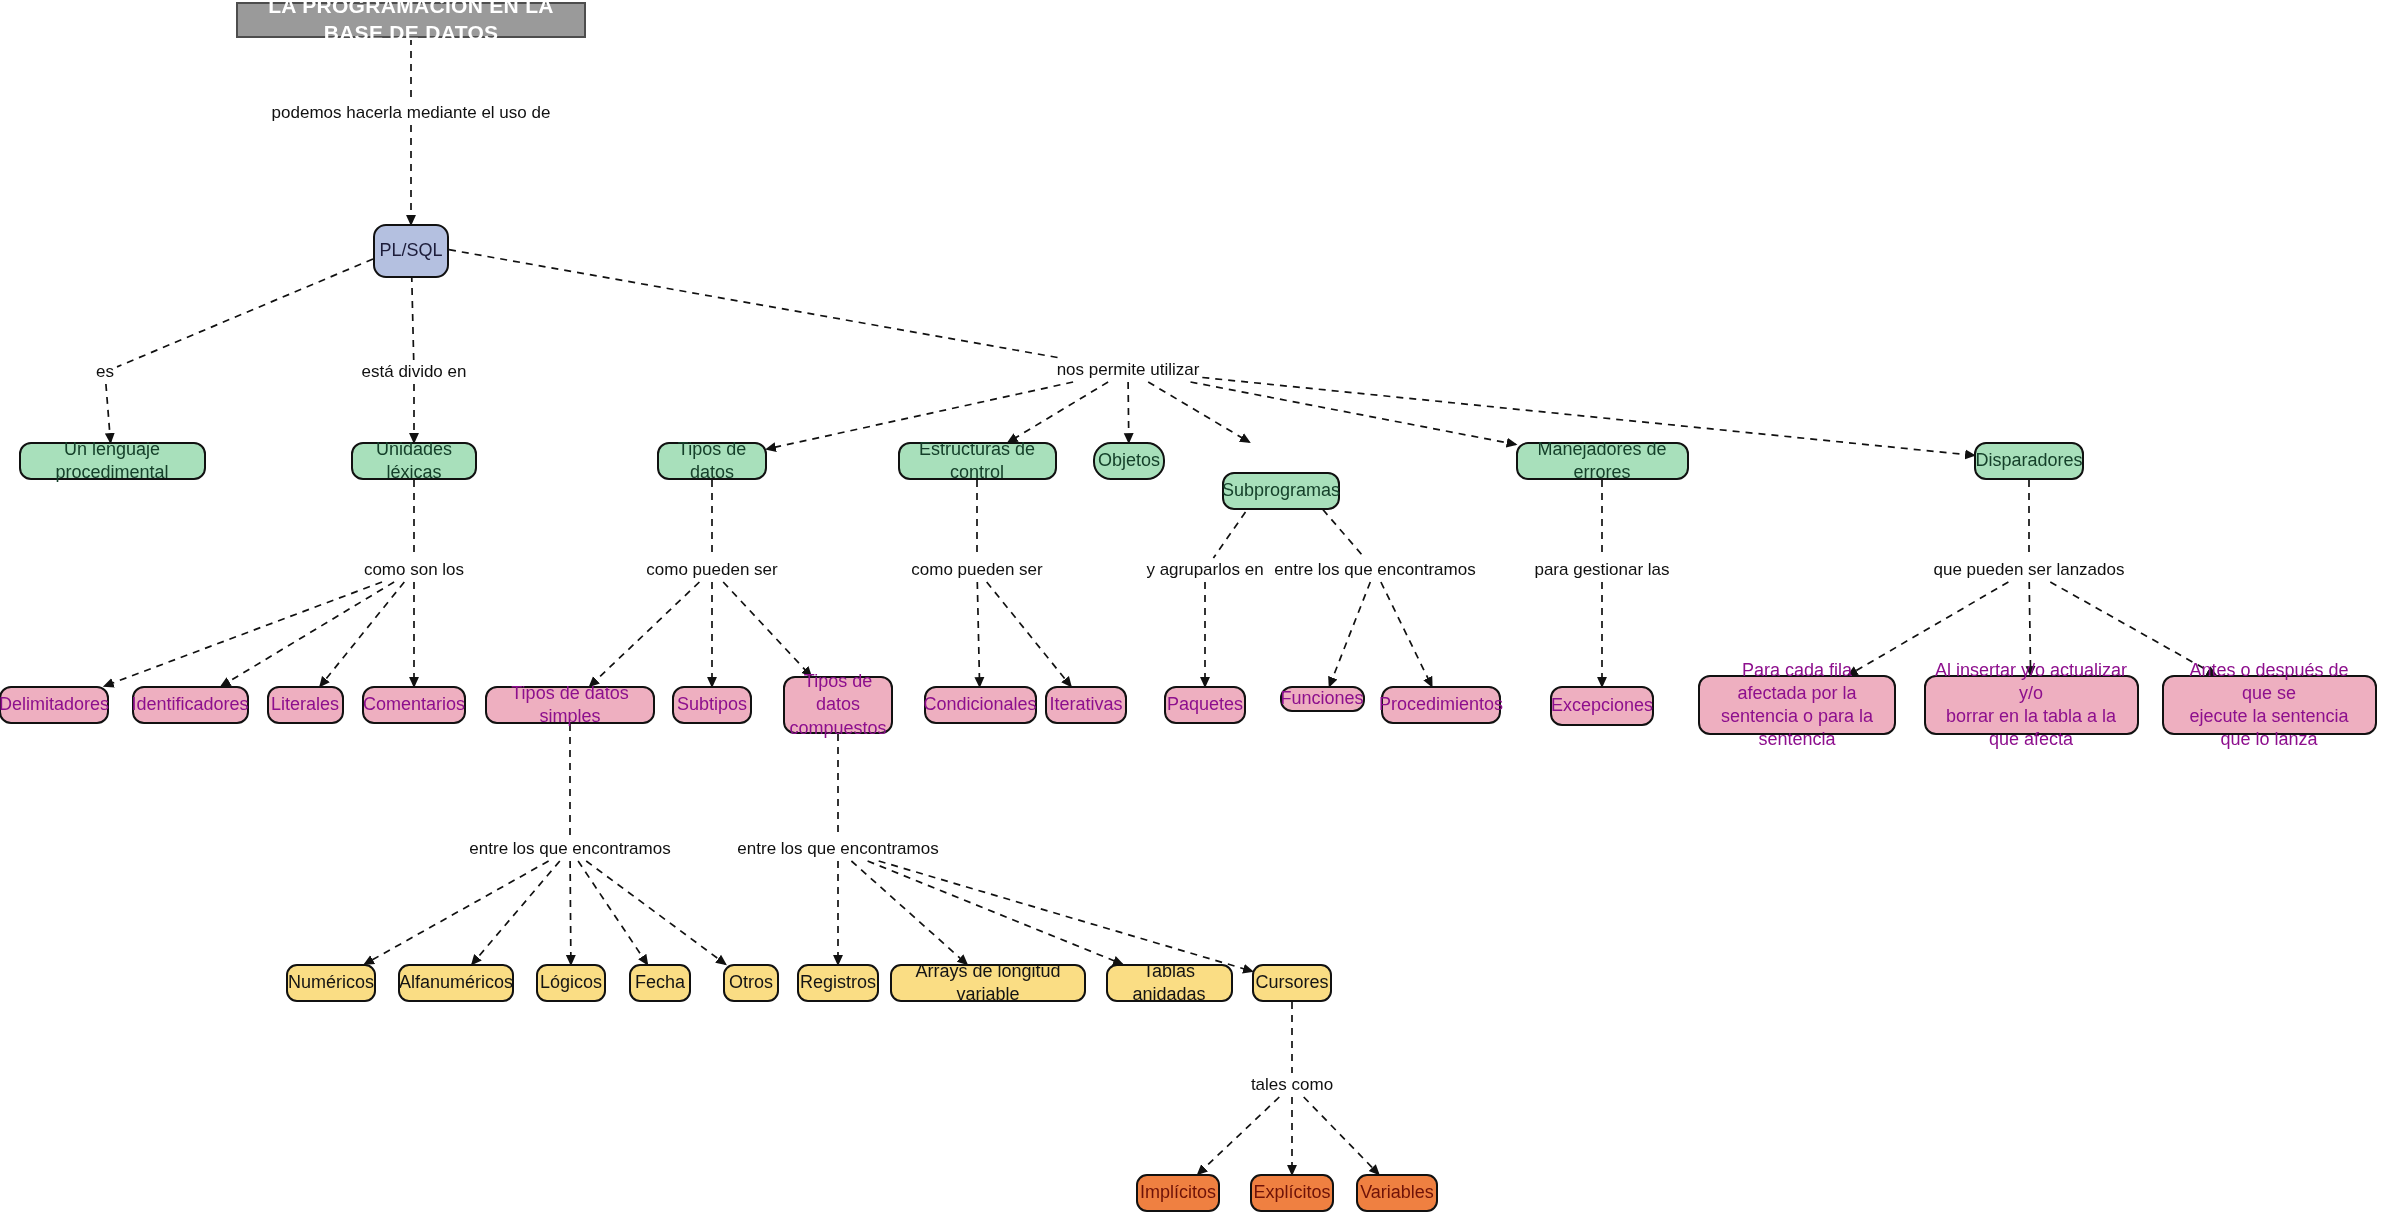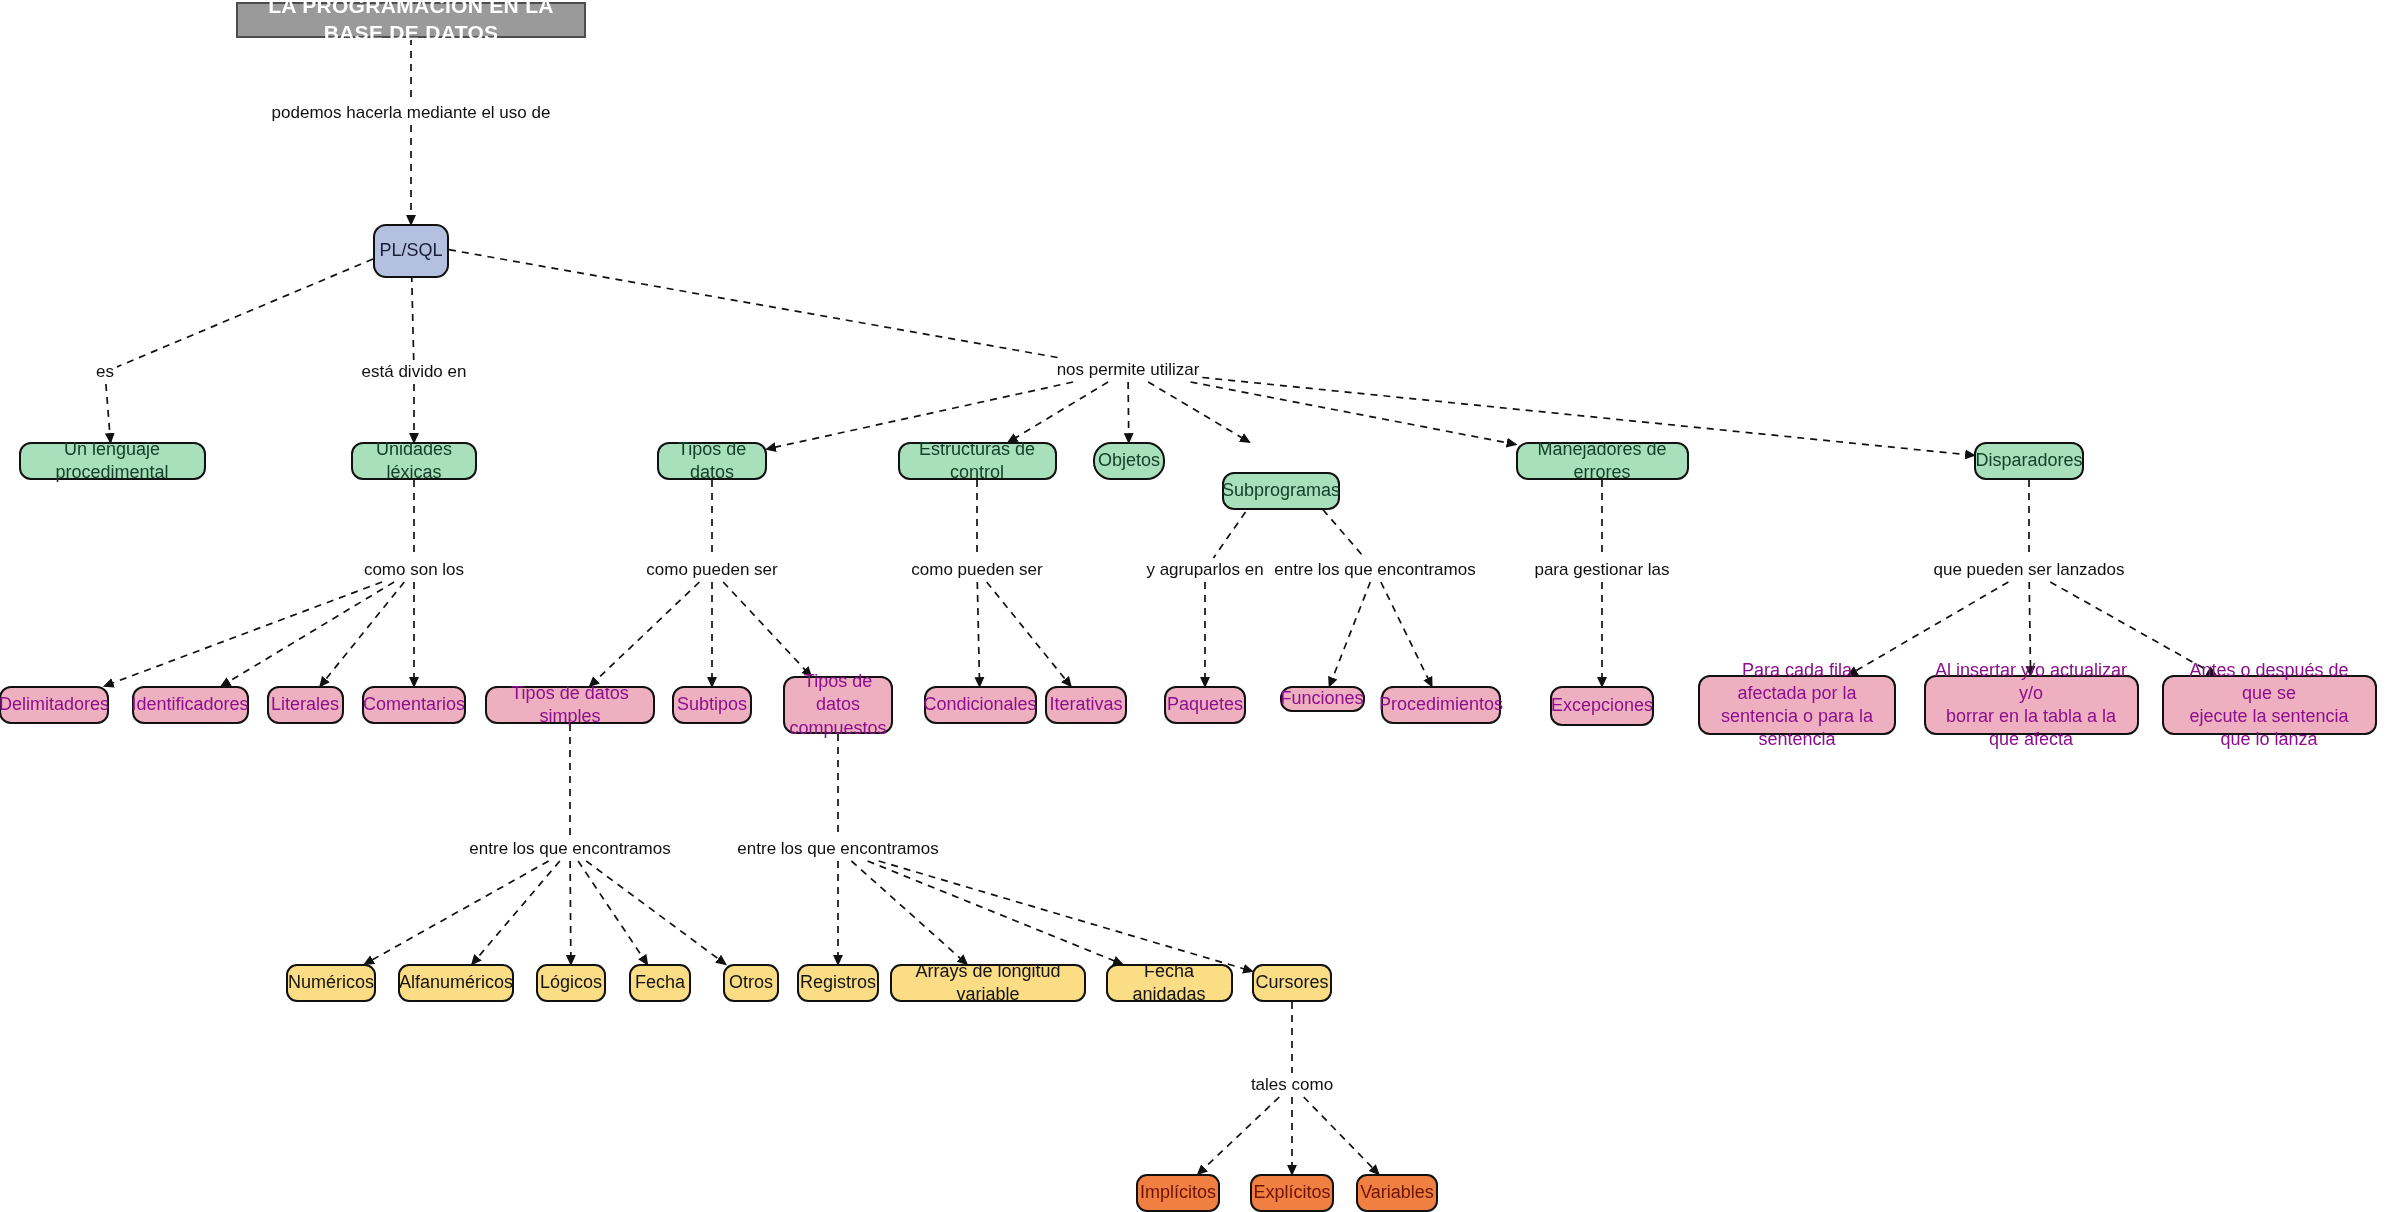--- a/index.html
+++ b/index.html
@@ -179,21 +179,21 @@
 borrar en la tabla a la que afecta</div>
       <div class="node pink" style="left: 2161.5px; top: 675px; width: 215px; height: 60px;">Antes o después de que se
 ejecute la sentencia que lo lanza</div>
       <div class="node yellow" style="left: 286px; top: 964px; width: 90px; height: 38px;">Numéricos</div>
       <div class="node yellow" style="left: 398px; top: 964px; width: 116px; height: 38px;">Alfanuméricos</div>
       <div class="node yellow" style="left: 536px; top: 964px; width: 70px; height: 38px;">Lógicos</div>
       <div class="node yellow" style="left: 629px; top: 964px; width: 62px; height: 38px;">Fecha</div>
       <div class="node yellow" style="left: 723px; top: 964px; width: 56px; height: 38px;">Otros</div>
       <div class="node yellow" style="left: 797px; top: 964px; width: 82px; height: 38px;">Registros</div>
       <div class="node yellow" style="left: 890px; top: 964px; width: 196px; height: 38px;">Arrays de longitud variable</div>
-      <div class="node yellow" style="left: 1105.5px; top: 964px; width: 127px; height: 38px;">Fecha anidadas</div>
+      <div class="node yellow" style="left: 1105.5px; top: 964px; width: 127px; height: 38px;">Tablas anidadas</div>
       <div class="node yellow" style="left: 1252px; top: 964px; width: 80px; height: 38px;">Cursores</div>
       <div class="node orange" style="left: 1136px; top: 1174px; width: 84px; height: 38px;">Implícitos</div>
       <div class="node orange" style="left: 1250px; top: 1174px; width: 84px; height: 38px;">Explícitos</div>
       <div class="node orange" style="left: 1356px; top: 1174px; width: 82px; height: 38px;">Variables</div>
     </div>
   <div id="labels-layer">
       <div class="edge-label" style="left: 411px; top: 113px;">podemos hacerla mediante el uso de</div>
       <div class="edge-label" style="left: 105px; top: 372px;">es</div>
       <div class="edge-label" style="left: 414px; top: 372px;">está divido en</div>
       <div class="edge-label" style="left: 1128px; top: 370px;">nos permite utilizar</div>

